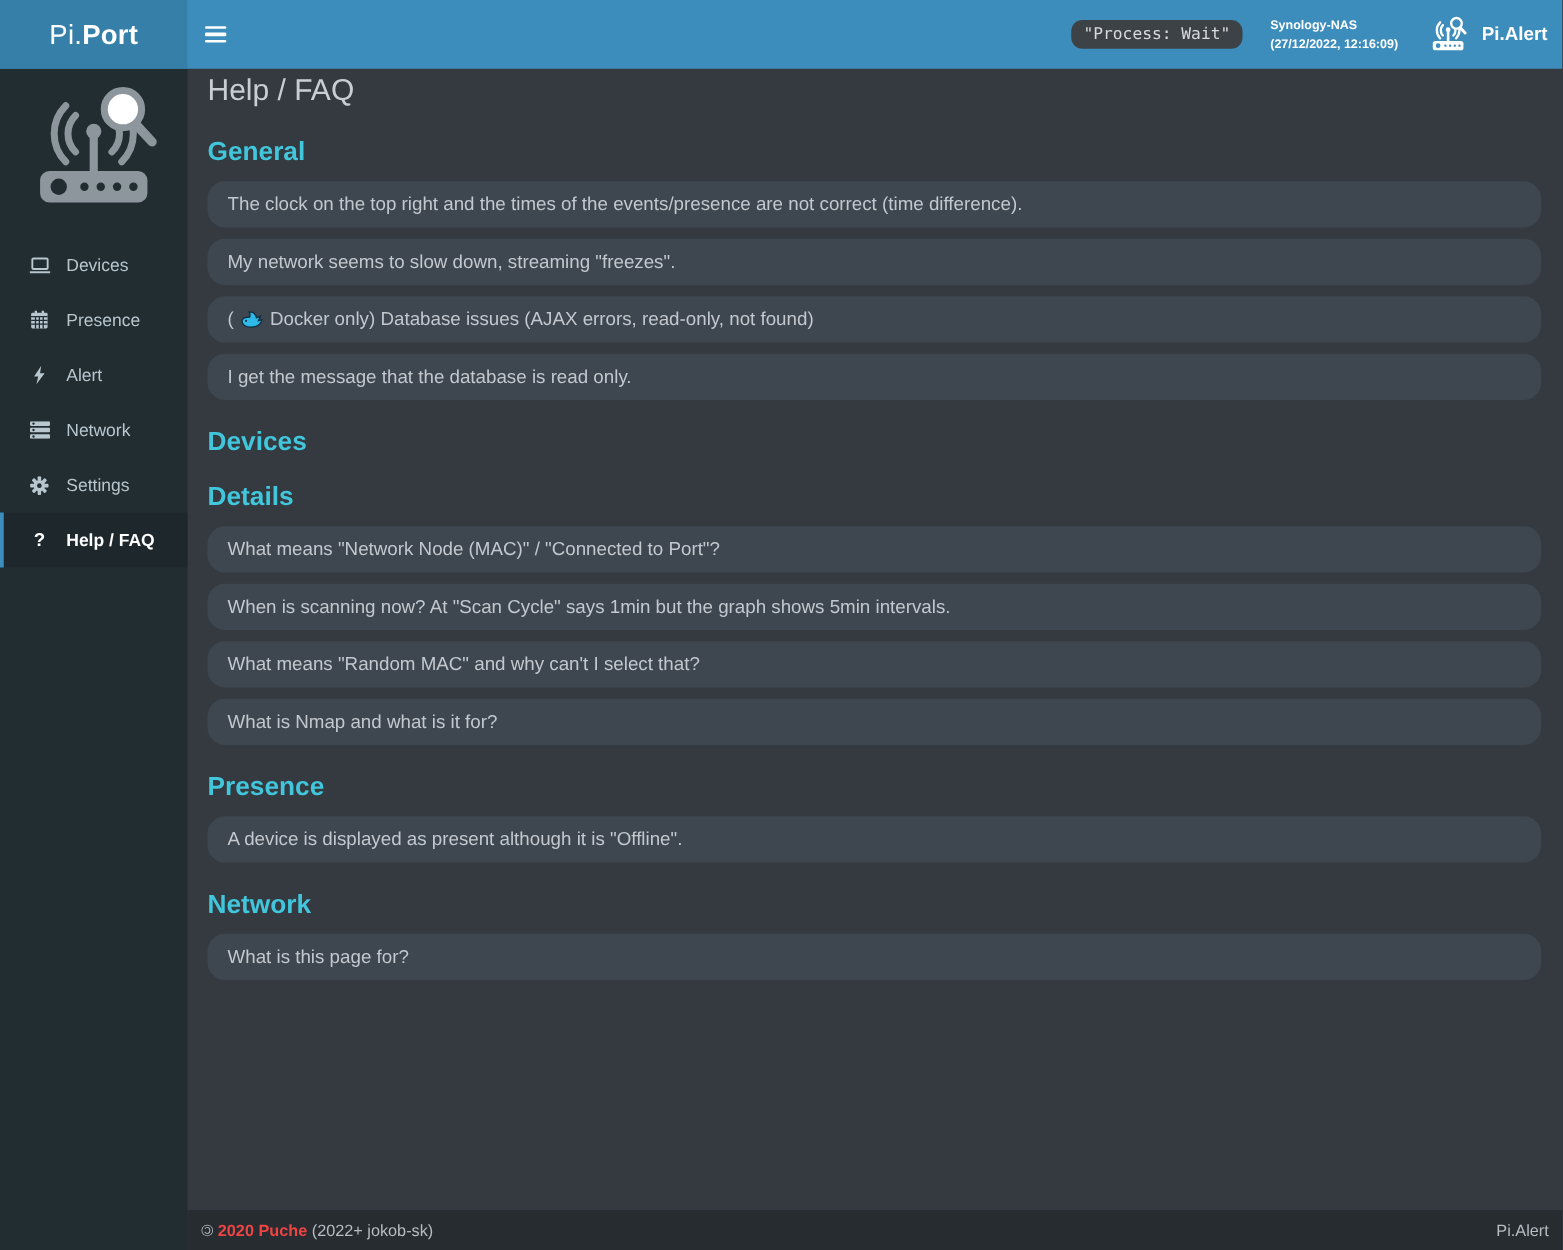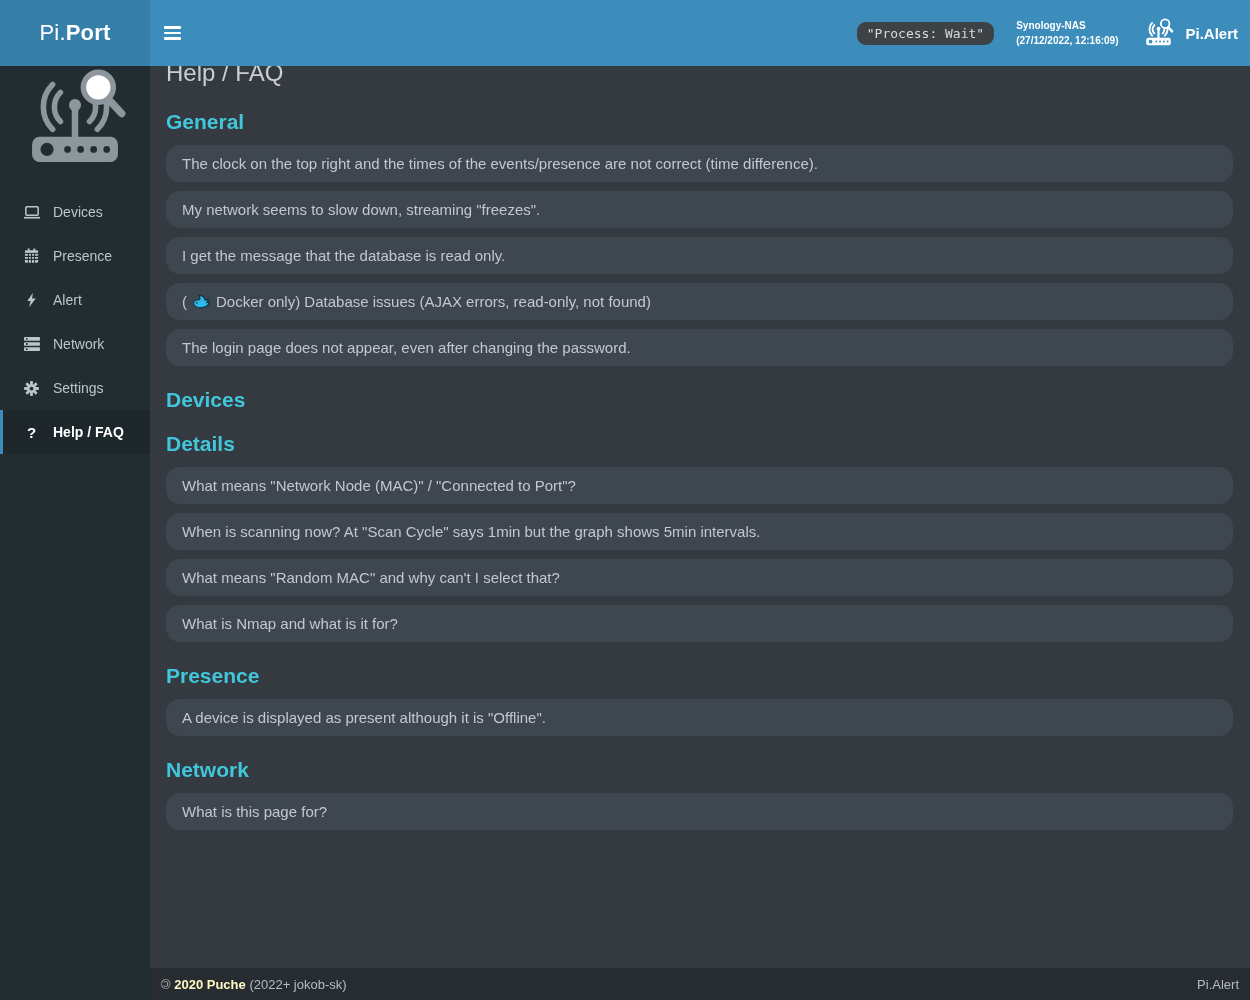--- a/index.html
+++ b/index.html
@@ -6,21 +6,21 @@
   html, body { width: 1250px; height: 1000px; }
   body {
     font-family: "Liberation Sans", sans-serif;
     background: #343a40;
     overflow: hidden;
     position: relative;
   }
 
   
   .header {
-    position: absolute; top: 0; left: 0; right: 0; height: 66px;
+    position: absolute; top: 0; left: 0; right: 0; height: 55px;
     background: #3c8dbc; display: flex; align-items: stretch; z-index: 10;
   }
   .logo {
     width: 150px; background: #367fa9; color: #fff;
     display: flex; align-items: center; justify-content: center;
     font-size: 22px; letter-spacing: 0.2px; cursor: pointer;
   }
   .logo b { font-weight: bold; }
   .header-main { flex: 1; display: flex; align-items: center; }
   .hamburger {
@@ -73,21 +73,21 @@
   .faq-text { color: #c2c8ce; font-size: 15px; white-space: nowrap; display: inline-flex; align-items: center; gap: 3px; }
   .faq-text svg { margin: 0 2px; }
 
   
   .footer {
     position: absolute; left: 150px; right: 0; bottom: 0; height: 32px;
     background: #272c31; display: flex; align-items: center;
     justify-content: space-between; padding: 0 11px; font-size: 13px; color: #b6bcc2;
   }
   .flip { display: inline-block; transform: scaleX(-1); }
-  .footer-left b { color: #fef9c3; text-align: right; }
+  .footer-left b { color: #ef4444; text-align: right; }
   .footer-right { color: #b6bcc2; }
 </style>
 </head>
 <body>
 
 <header class="header">
   <a class="logo">
       <span>Pi.</span>
       <b>Port</b>
     </a>
@@ -228,30 +228,27 @@
 
   <section>
     <h2 class="section-title">General</h2>
     <div class="faq-item">
         <span class="faq-text">The clock on the top right and the times of the events/presence are not correct (time difference).</span>
       </div>
     <div class="faq-item">
         <span class="faq-text">My network seems to slow down, streaming "freezes".</span>
       </div>
     <div class="faq-item">
-        <span class="faq-text">I get the message that the database is read only.</span>
-      </div>
-    <div class="faq-item">
         <span class="faq-text">(<svg width="19" height="15" viewBox="0 0 20 16" style="vertical-align:-2px">
             <path fill="#2fb9ea" stroke="#0c2f3f" stroke-width="1.1" d="M1.6 9.2 C1.4 12.6 4.8 14.6 9 14.6 C14 14.6 17.6 12.2 18.6 8.2 L15.6 9.2 L17.4 5.2 L13.9 6.7 C13.2 3.2 10.8 1.6 7.6 1.6 C8.6 3.1 8.6 4.6 8.1 6.1 C4.8 6.1 1.8 6.8 1.6 9.2 Z"></path>
             <circle cx="5" cy="9.3" r="0.9" fill="#0c2f3f"></circle>
           </svg> Docker only) Database issues (AJAX errors, read-only, not found)</span>
       </div>
     <div class="faq-item">
-        <span class="faq-text">The login page does not appear, even after changing the password.</span>
+        <span class="faq-text">I get the message that the database is read only.</span>
       </div>
   </section>
 
   <section>
     <h2 class="section-title">Devices</h2>
   </section>
 
   <section>
     <h2 class="section-title">Details</h2>
     <div class="faq-item">

